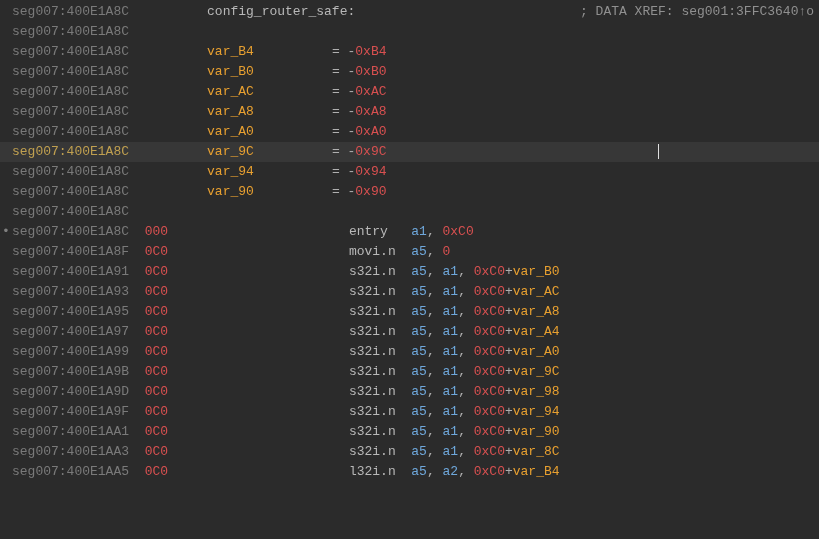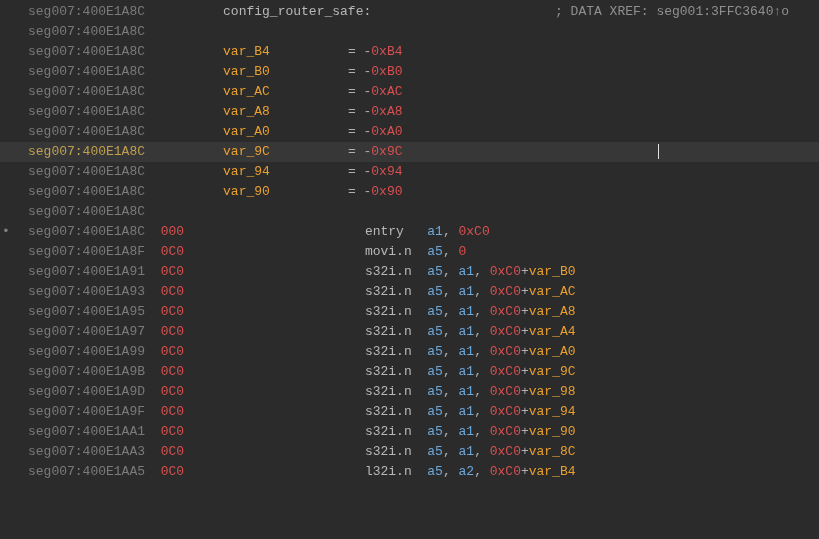--- a/index.html
+++ b/index.html
@@ -12,21 +12,21 @@
     font-size: 13px;
     line-height: 20px;
     color: #808080;
   }
   .container {
     padding: 2px 0;
   }
   .row {
     white-space: pre;
     height: 20px;
-    padding-left: 28px;
+    padding-left: 12px;
     position: relative;
   }
   .row.highlighted {
     background: #373737;
   }
   .addr-sel { color: #c0a050; }
   .addr { color: #7a7a7a; }
   .label { color: #b8b8b8; }
   .vname { color: #e8a030; }
   .eq { color: #b0b0b0; }
@@ -50,21 +50,21 @@
     height: 15px;
     background: #e0e0e0;
     vertical-align: middle;
     margin-left: 2px;
   }
 </style>
 </head>
 <body>
 
 <div class="container" id="root">
-    <div class="row"><span class="addr">seg007:400E1A8C     </span><span class="sp">     </span><span class="label">config_router_safe:</span><span class="xref" style="position: absolute; left: 555px;">; DATA XREF: seg001:3FFC3640↑o</span></div>
+    <div class="row"><span class="addr">seg007:400E1A8C     </span><span class="sp">     </span><span class="label">config_router_safe:</span><span class="xref" style="position: absolute; left: 580px;">; DATA XREF: seg001:3FFC3640↑o</span></div>
     <div class="row"><span class="addr">seg007:400E1A8C</span></div>
     <div class="row"><span class="addr">seg007:400E1A8C     </span><span class="sp">     </span><span class="vname">var_B4          </span><span class="eq">= -</span><span class="hexred">0xB4</span></div>
     <div class="row"><span class="addr">seg007:400E1A8C     </span><span class="sp">     </span><span class="vname">var_B0          </span><span class="eq">= -</span><span class="hexred">0xB0</span></div>
     <div class="row"><span class="addr">seg007:400E1A8C     </span><span class="sp">     </span><span class="vname">var_AC          </span><span class="eq">= -</span><span class="hexred">0xAC</span></div>
     <div class="row"><span class="addr">seg007:400E1A8C     </span><span class="sp">     </span><span class="vname">var_A8          </span><span class="eq">= -</span><span class="hexred">0xA8</span></div>
     <div class="row"><span class="addr">seg007:400E1A8C     </span><span class="sp">     </span><span class="vname">var_A0          </span><span class="eq">= -</span><span class="hexred">0xA0</span></div>
     <div class="row highlighted"><span class="addr-sel">seg007:400E1A8C     </span><span class="sp">     </span><span class="vname">var_9C          </span><span class="eq">= -</span><span class="hexred">0x9C</span><span class="cursor" style="position: absolute; left: 656px; top: 2px;"></span></div>
     <div class="row"><span class="addr">seg007:400E1A8C     </span><span class="sp">     </span><span class="vname">var_94          </span><span class="eq">= -</span><span class="hexred">0x94</span></div>
     <div class="row"><span class="addr">seg007:400E1A8C     </span><span class="sp">     </span><span class="vname">var_90          </span><span class="eq">= -</span><span class="hexred">0x90</span></div>
     <div class="row"><span class="addr">seg007:400E1A8C</span></div>

